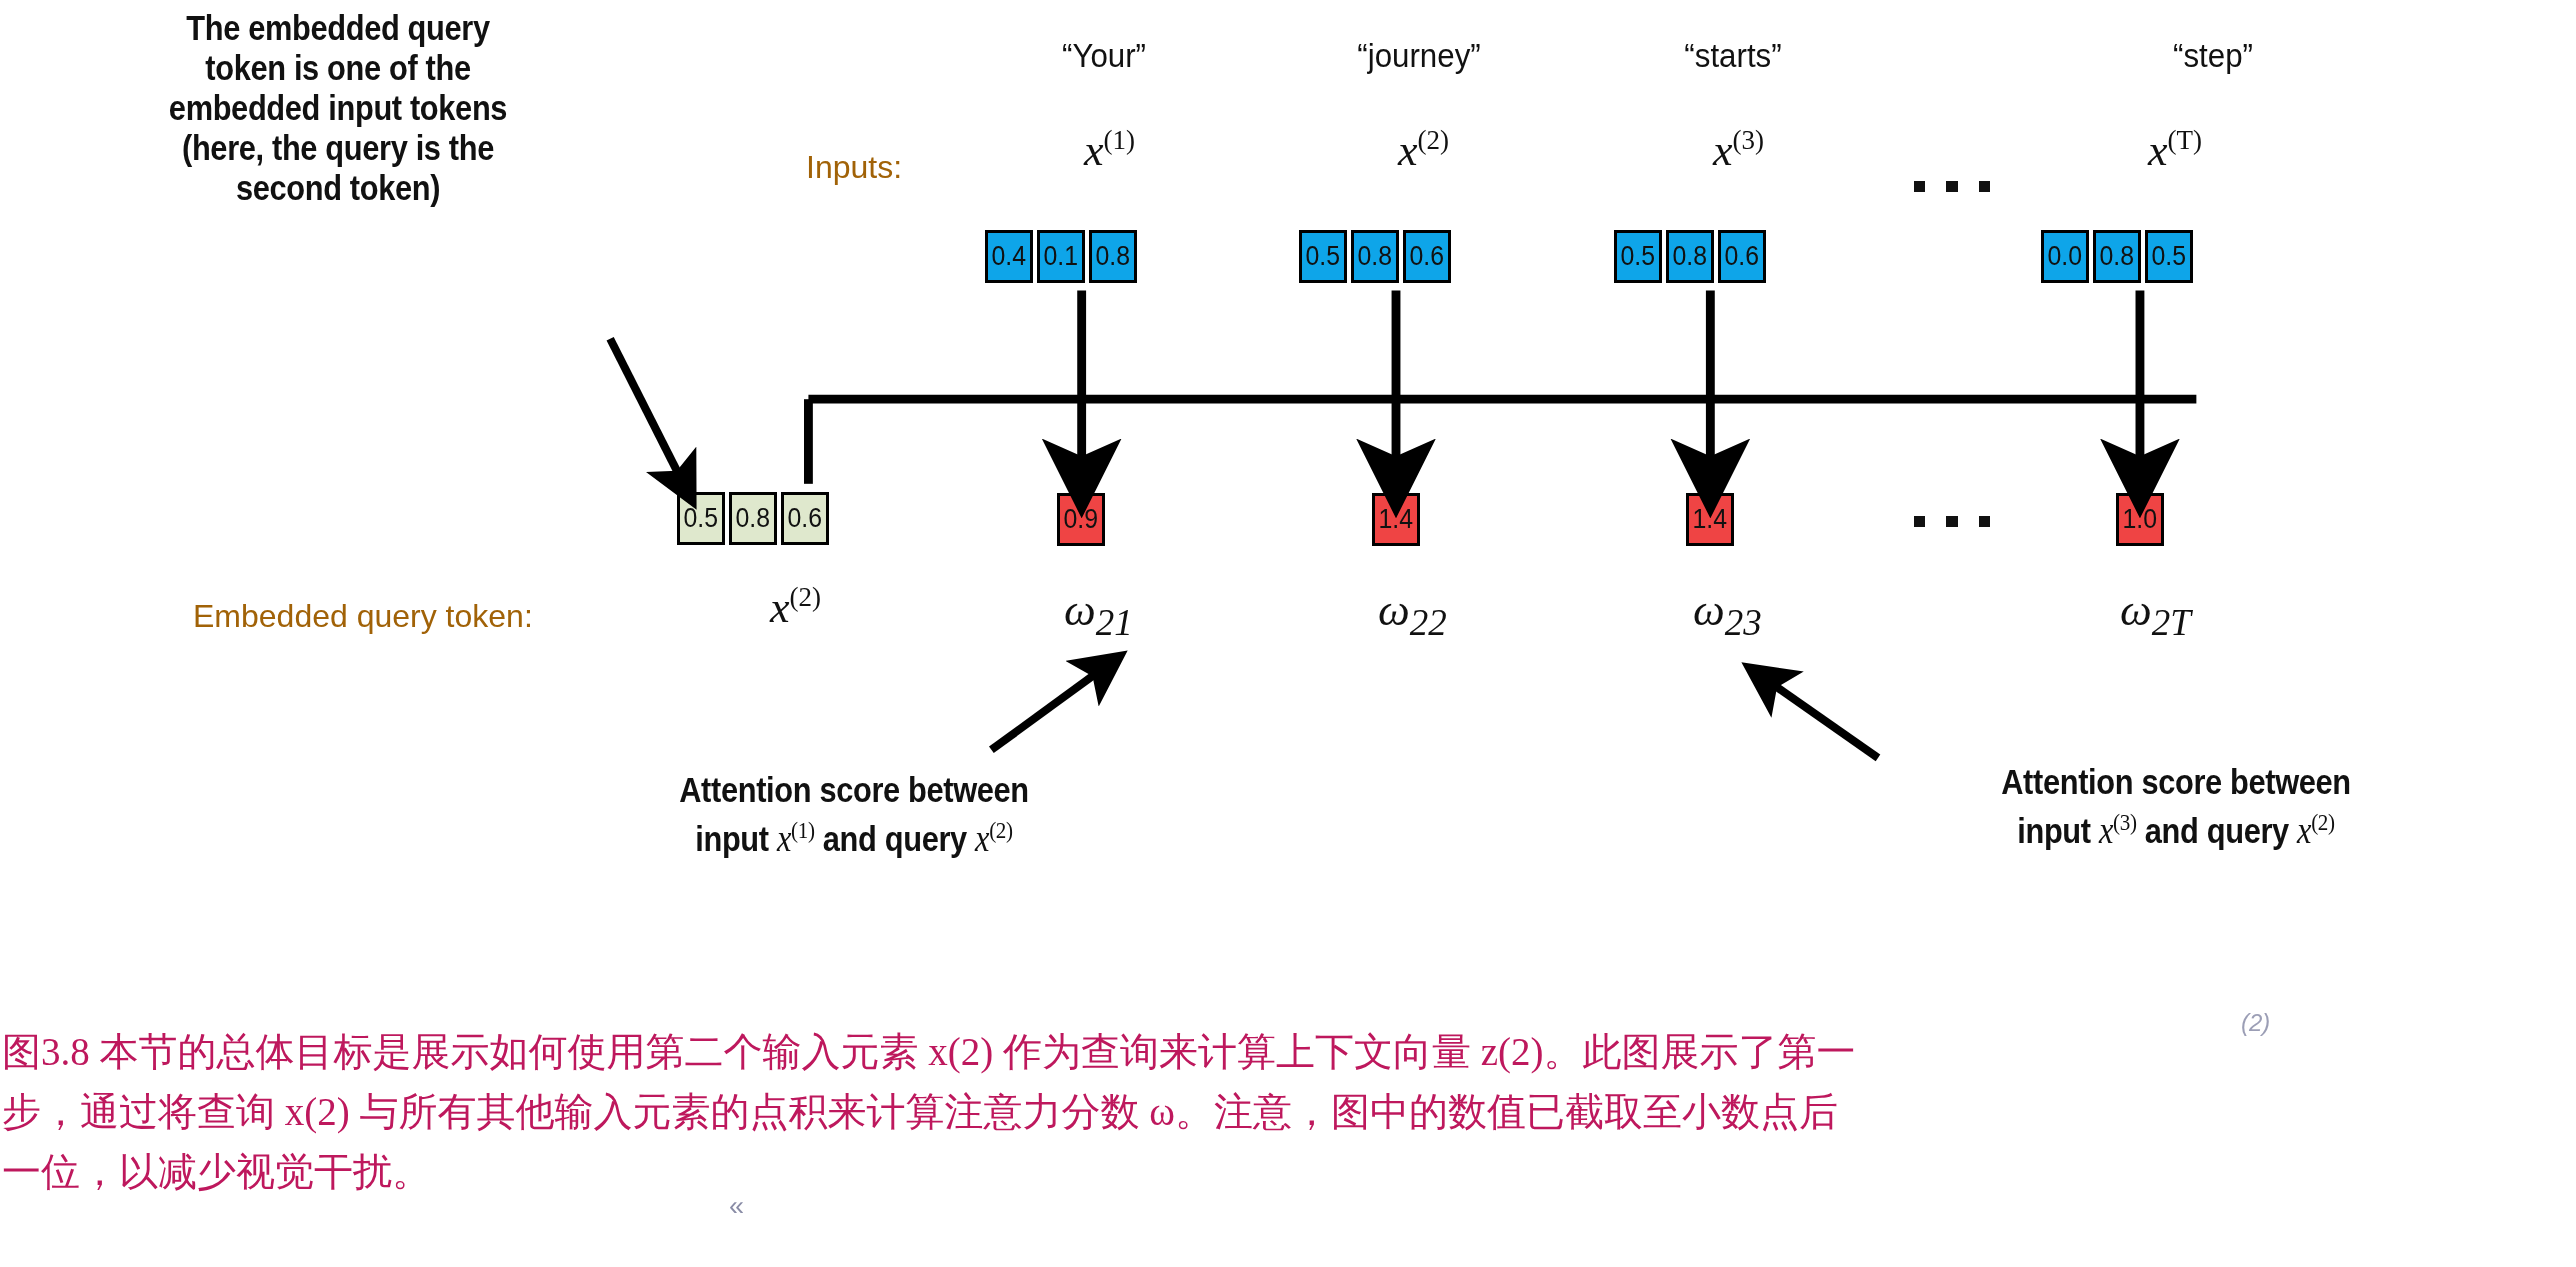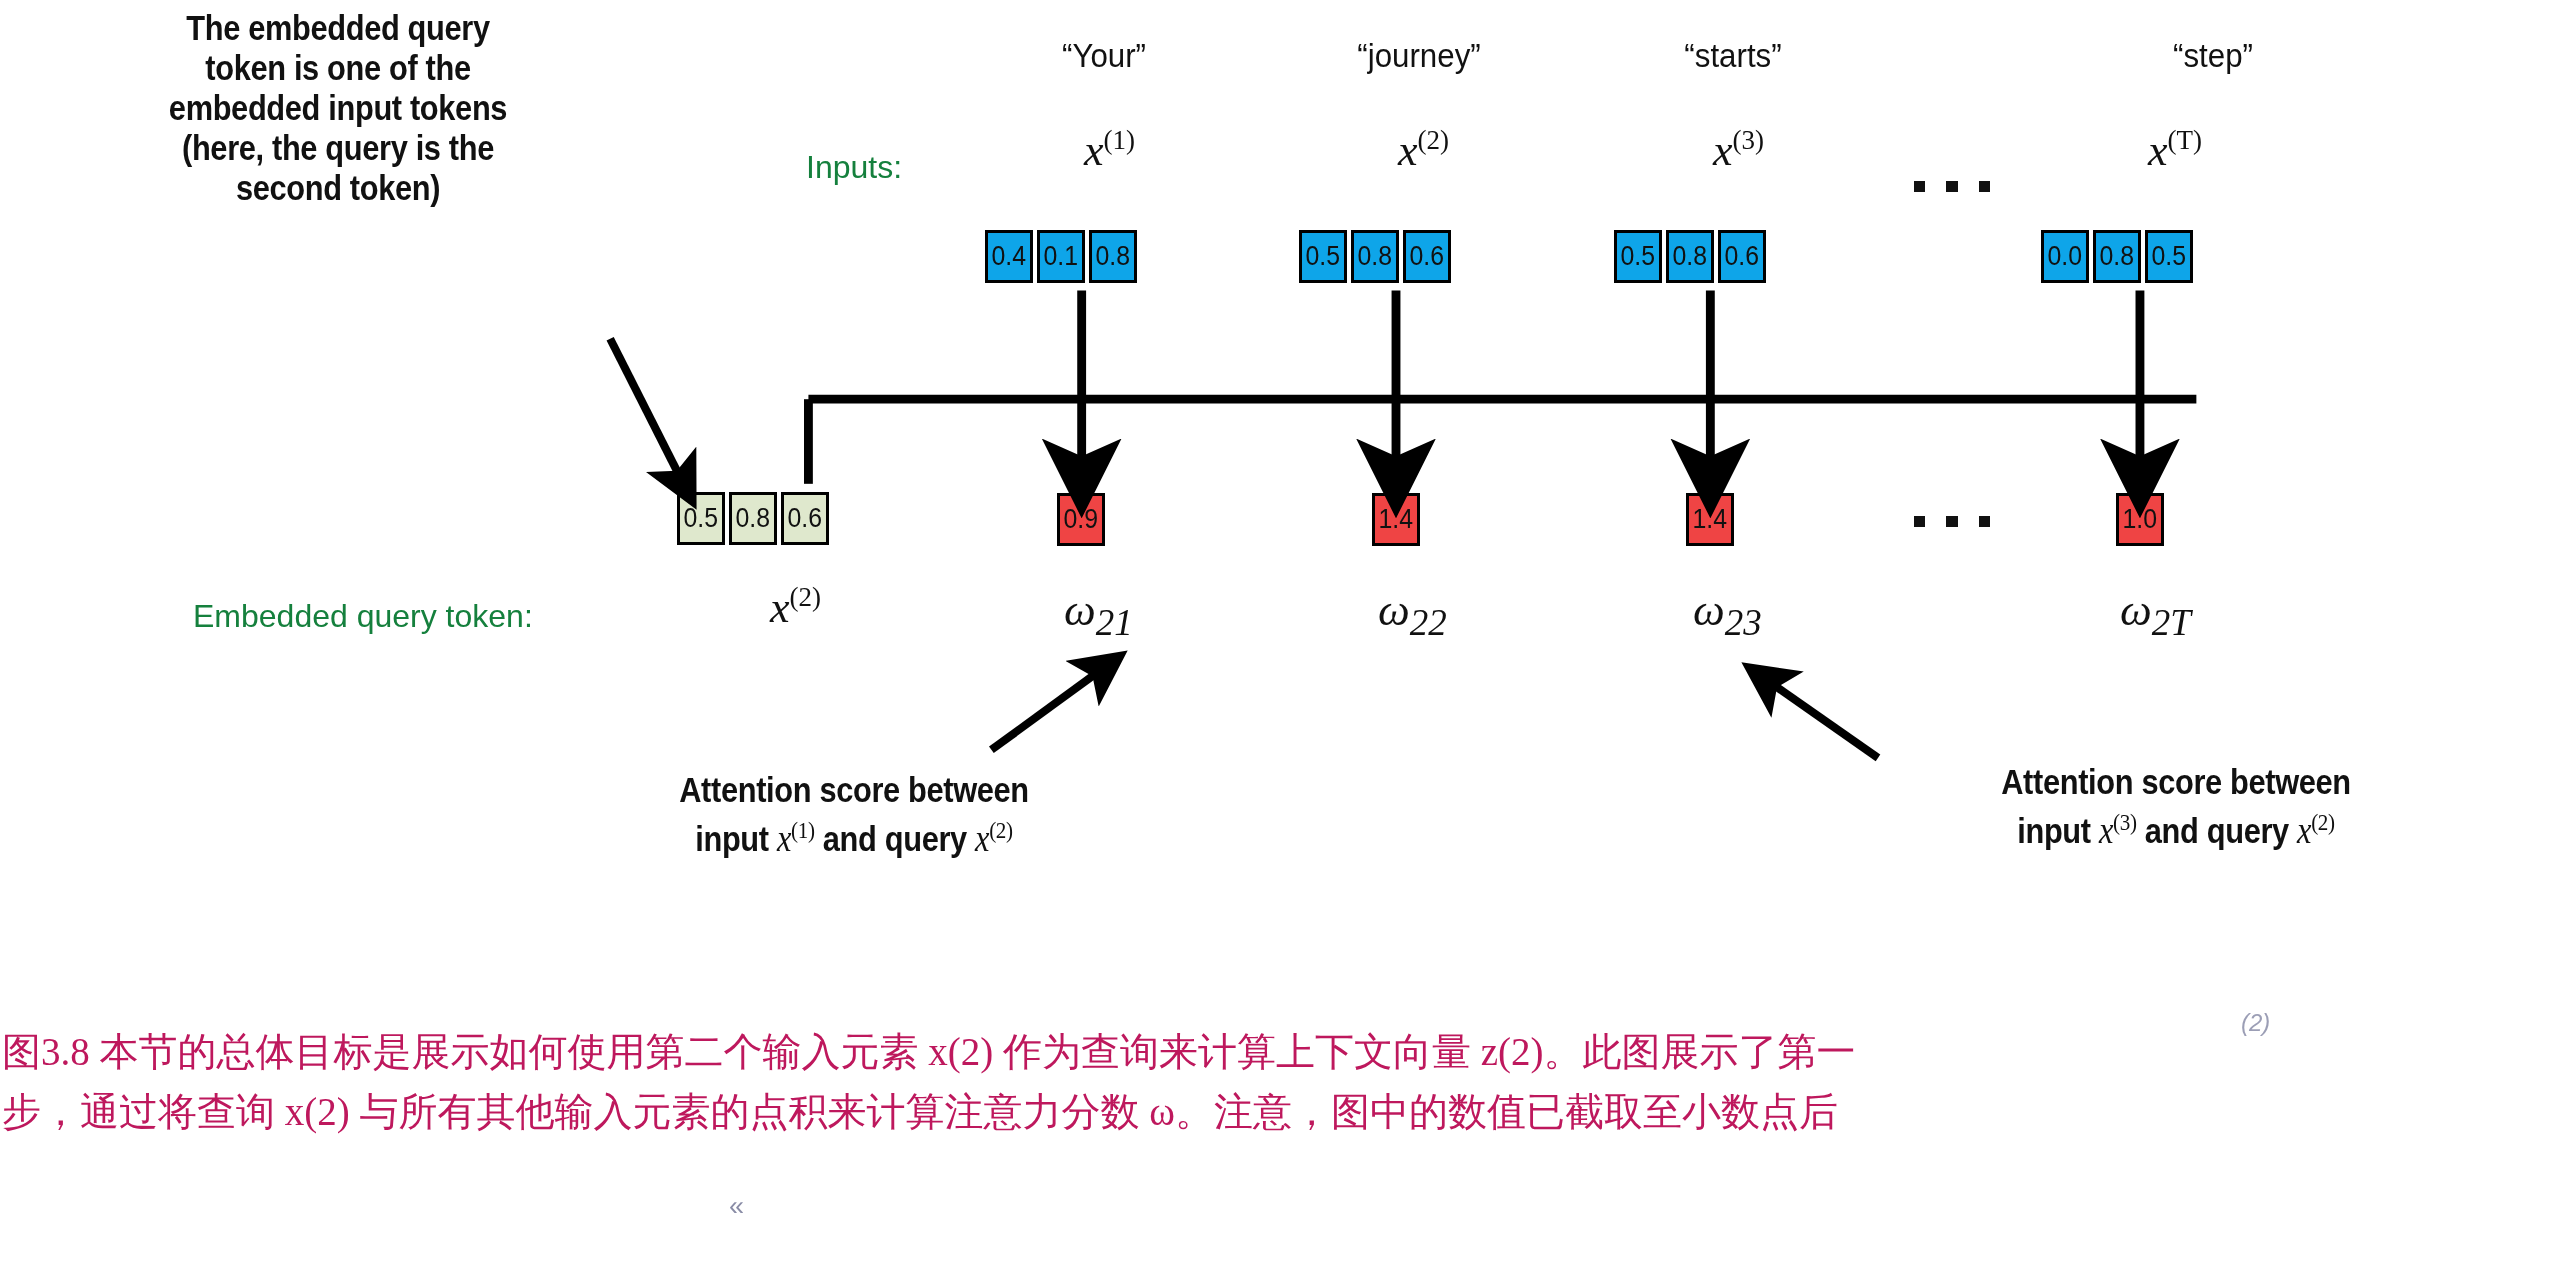--- a/index.html
+++ b/index.html
@@ -13,21 +13,21 @@
   .callout{
     font-family:"Liberation Sans","DejaVu Sans",sans-serif;
     font-weight:bold;font-size:35px;line-height:40px;
     text-align:center;color:#111;letter-spacing:-0.4px;
     transform:scaleX(0.88);transform-origin:center top;
   }
   .callout .mi{font-family:"Liberation Serif","DejaVu Serif",serif;font-style:italic;font-weight:normal;font-size:37px;}
   .callout .sup{font-family:"Liberation Serif","DejaVu Serif",serif;font-style:normal;font-weight:normal;font-size:24px;vertical-align:super;}
 
   
-  .plain{font-family:"Liberation Sans","DejaVu Sans",sans-serif;font-size:32px;color:#15803d;white-space:nowrap;}
+  .plain{font-family:"Liberation Sans","DejaVu Sans",sans-serif;font-size:32px;color:#a16207;white-space:nowrap;}
   .tokword{font-family:"Liberation Sans","DejaVu Sans",sans-serif;font-size:34px;color:#111;white-space:nowrap;text-align:center;
            transform:scaleX(0.92);transform-origin:center top;}
 
   .mathx{font-family:"Liberation Serif","DejaVu Serif",serif;font-style:italic;font-size:44px;color:#111;white-space:nowrap;}
   .mathx .sup{font-style:normal;font-size:27px;vertical-align:super;}
   .mathw{font-family:"Liberation Serif","DejaVu Serif",serif;font-style:italic;font-size:45px;color:#111;white-space:nowrap;}
   .mathw .sub{font-style:italic;font-size:37px;vertical-align:sub;}
 
   
   .vecrow{position:absolute;display:flex;gap:4px;}
@@ -233,16 +233,17 @@
     <path d="M1230,930 L1370,828" stroke="#000" stroke-width="10" fill="none" marker-end="url(#ah2)"></path>
 
     <path d="M2330,940 L2190,842" stroke="#000" stroke-width="10" fill="none" marker-end="url(#ah2)"></path>
   </svg>
 
 </div>
 
 <div class="caption">
   <span class="ln">图3.8 本节的总体目标是展示如何使用第二个输入元素 x(2) 作为查询来计算上下文向量 z(2)。此图展示了第一</span>
   <span class="ln">步，通过将查询 x(2) 与所有其他输入元素的点积来计算注意力分数 ω。注意，图中的数值已截取至小数点后</span>
+  <span class="ln">一位，以减少视觉干扰。</span>
 </div>
 <div class="smudge">«</div>
 <div class="smudge2">(2)</div>
 
 
 </body></html>

